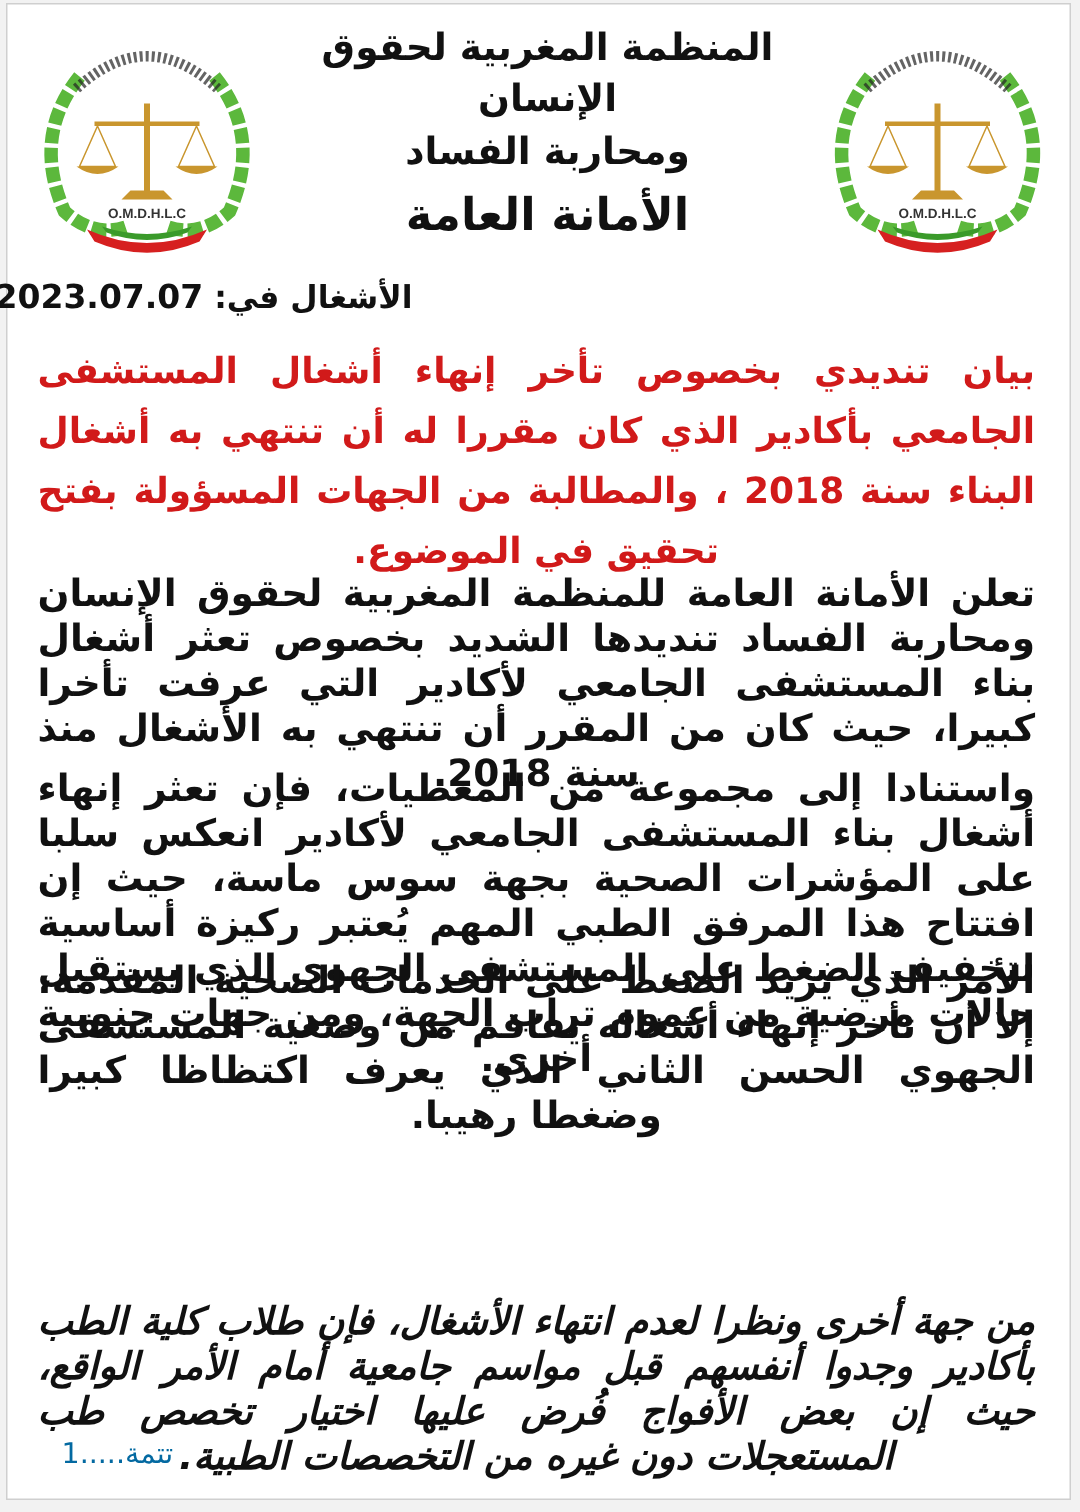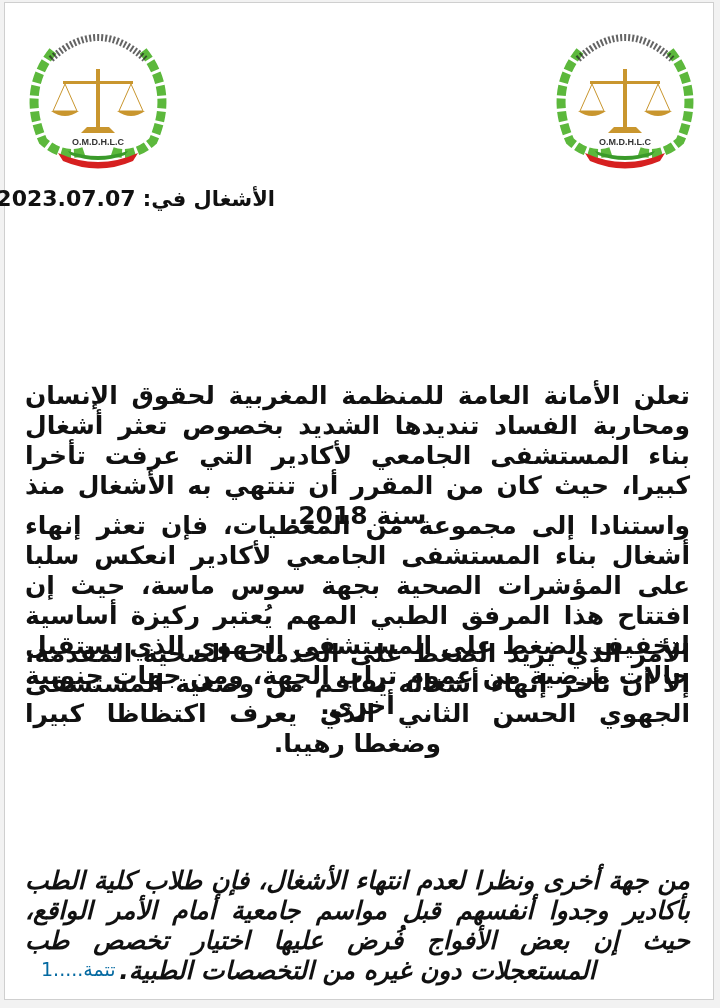--- a/index.html
+++ b/index.html
@@ -91,26 +91,32 @@
       <path d="M68 122 L102 122 L96 116 L74 116 Z" fill="#c9962e"></path>
     </g>
     <text x="85" y="134" text-anchor="middle" font-family="Liberation Sans, sans-serif" font-size="9" font-weight="bold" fill="#333">O.M.D.H.L.C</text>
     <g>
       <path d="M45 142 Q85 160 125 142 L120 150 Q85 165 50 150 Z" fill="#d62020"></path>
       <path d="M55 140 Q85 150 115 140 L112 144 Q85 154 58 144 Z" fill="#3a9a2a"></path>
     </g>
     <path d="M38 48 Q85 5 132 48" fill="none" stroke="#222" stroke-width="7" stroke-dasharray="2 2" opacity="0.7"></path>
   </svg>
 
+  <div class="header">
+    <div class="l1">المنظمة المغربية لحقوق الإنسان</div>
+    <div class="l2">ومحاربة الفساد</div>
+    <div class="l3">الأمانة العامة</div>
+  </div>
 
   <div class="dateline">
     <span>الأشغال في:</span>
     <span class="date">2023.07.07</span>
   </div>
 
+  <div class="title">بيان تنديدي بخصوص تأخر إنهاء أشغال المستشفى الجامعي بأكادير الذي كان مقررا له أن تنتهي به أشغال البناء سنة 2018 ، والمطالبة من الجهات المسؤولة بفتح تحقيق في الموضوع.</div>
 
   <div class="para p1">تعلن الأمانة العامة للمنظمة المغربية لحقوق الإنسان ومحاربة الفساد تنديدها الشديد بخصوص تعثر أشغال بناء المستشفى الجامعي لأكادير التي عرفت تأخرا كبيرا، حيث كان من المقرر أن تنتهي به الأشغال منذ سنة 2018.</div>
   <div class="para p2">واستنادا إلى مجموعة من المعطيات، فإن تعثر إنهاء أشغال بناء المستشفى الجامعي لأكادير انعكس سلبا على المؤشرات الصحية بجهة سوس ماسة، حيث إن افتتاح هذا المرفق الطبي المهم يُعتبر ركيزة أساسية لتخفيف الضغط على المستشفى الجهوي الذي يستقبل حالات مرضية من عموم تراب الجهة، ومن جهات جنوبية أخرى.</div>
   <div class="para p3">الأمر الذي يزيد الضغط على الخدمات الصحية المقدمة، إلا أن تأخر إنهاء أشغاله يفاقم من وضعية المستشفى الجهوي الحسن الثاني الذي يعرف اكتظاظا كبيرا وضغطا رهيبا.</div>
   <div class="para p5">من جهة أخرى ونظرا لعدم انتهاء الأشغال، فإن طلاب كلية الطب بأكادير وجدوا أنفسهم قبل مواسم جامعية أمام الأمر الواقع، حيث إن بعض الأفواج فُرض عليها اختيار تخصص طب المستعجلات دون غيره من التخصصات الطبية.</div>
 
   <div class="cont">تتمة.....1</div>
 </div>
 
 </body></html>

